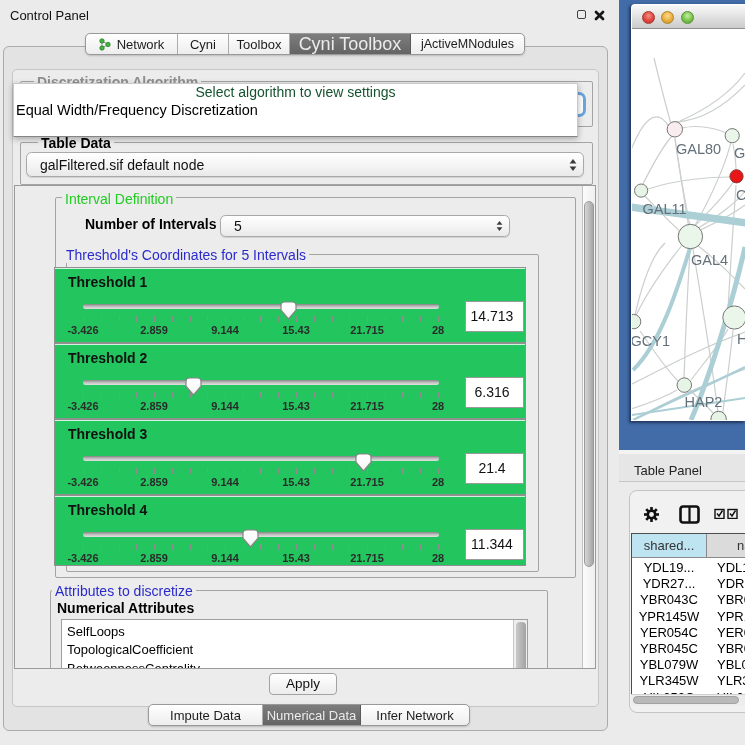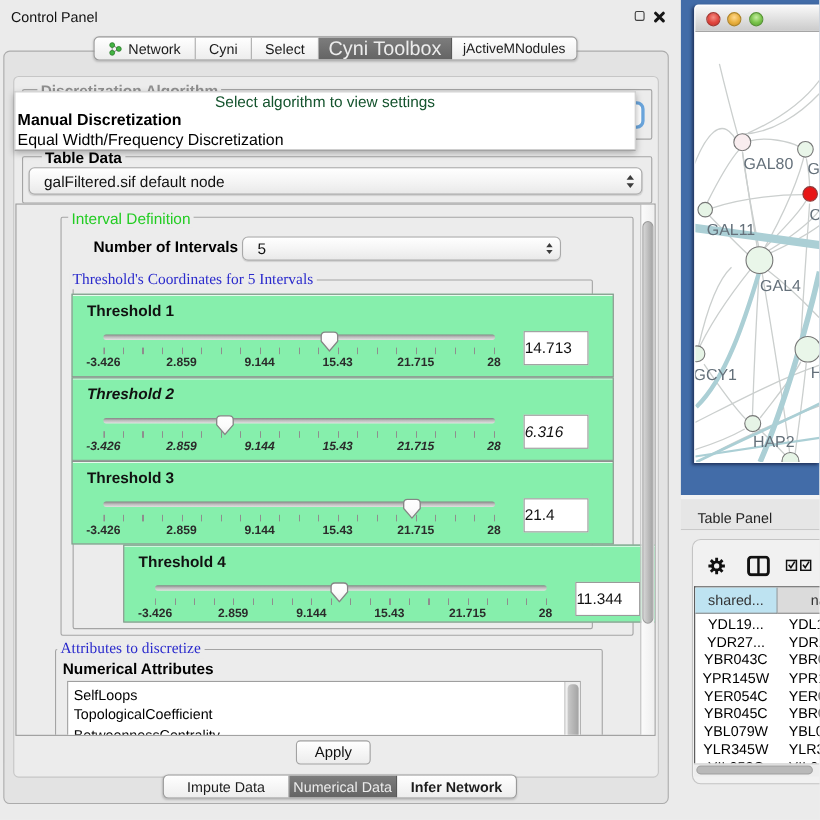--- a/index.html
+++ b/index.html
@@ -12,32 +12,32 @@
          border:1px solid #a9a9a9;border-radius:5.5px;font-size:14px;color:#111;
          box-shadow:0 1px 1px rgba(0,0,0,.12);}
   .combo .ctext{position:absolute;left:13px;top:0;bottom:0;display:flex;align-items:center;}
   .combo svg{position:absolute;right:6px;top:50%;transform:translateY(-50%);}
   .seg{display:flex;position:absolute;border:1px solid #999999;border-radius:5px;
        background:linear-gradient(#ffffff,#ededed);overflow:hidden;box-shadow:0 1px 2px rgba(0,0,0,.18);}
   .seg>div{display:flex;align-items:center;justify-content:center;font-size:13px;color:#1c1c1c;
        border-right:1px solid #acacac;box-sizing:border-box;}
   .seg>div:last-child{border-right:none;}
   .seg>div.sel{background:linear-gradient(#7d7d7d,#646464);color:#ececec;border-right-color:#595959;}
-  .tpanel{position:absolute;left:50px;width:470px;height:74px;background:#86efac;
-          border:1px solid #909090;box-shadow:inset 0 1px 0 rgba(255,255,255,.8);padding-left:21px;}
+  .tpanel{position:absolute;left:39px;width:470px;height:74px;background:#22c55e;
+          border:1px solid #909090;box-shadow:inset 0 1px 0 rgba(255,255,255,.8);}
   .ttitle{position:absolute;left:13px;top:6px;font-weight:bold;font-size:14px;color:#111;}
   .track{position:absolute;left:28px;top:36px;width:356px;height:5px;border-radius:2.5px;
          background:linear-gradient(#848484,#bbbbbb 45%,#e2e2e2);}
   .ticks{position:absolute;left:28px;top:48px;width:357px;height:6px;
          background:repeating-linear-gradient(to right,#8e8e8e 0,#8e8e8e 1px,transparent 1px,transparent 17.75px);}
   .slab{position:absolute;top:56px;transform:translateX(-50%);font-size:11px;font-weight:bold;color:#2b2b2b;}
   .vbox{position:absolute;left:410px;top:33px;width:52px;height:29px;background:#fff;
-        border:1px solid #9a9a9a;font-size:14px;color:#111;text-align:left;line-height:29px;padding-right:5px;box-sizing:content-box;}
+        border:1px solid #9a9a9a;font-size:14px;color:#111;text-align:center;line-height:29px;padding-right:5px;box-sizing:content-box;}
   .thumb{position:absolute;top:33px;}
-  .blue{color:#2a2acc;font-family:Liberation Serif, serif;} .green{color:#22cc22;}
+  .blue{color:#2a2acc;} .green{color:#22cc22;}
 </style>
 </head>
 <body>
 
 <div class="abs" style="left:10px;top:8px;font-size:13px;color:#111;">Control Panel</div>
 <div class="abs" style="left:577px;top:10px;width:7px;height:7px;border:1.7px solid #3f3f3f;border-radius:2px;"></div>
 <svg class="abs" style="left:594px;top:10px;" width="11" height="11" viewBox="0 0 11 11">
     <path d="M2,2 L9,9 M9,2 L2,9" stroke="#161616" stroke-width="2.7" stroke-linecap="round"></path>
   </svg>
 
@@ -46,21 +46,21 @@
 <div class="abs" style="left:12px;top:69px;width:585px;height:636px;background:#ececec;border:1px solid #c6c6c6;border-radius:5px;"></div>
 
 <div class="seg" style="left:85px;top:33px;height:20px;">
   <div style="width:92px;"><svg width="12" height="13" viewBox="0 0 12 13" style="margin-right:6px;">
         <path d="M3,3 L9,6.5 M3,10 L9,6.5 M3,3 L3,10" stroke="#9a9a9a" stroke-width="1"></path>
         <circle cx="3" cy="3" r="2.2" fill="#43b543" stroke="#2c7f2c" stroke-width=".8"></circle>
         <circle cx="3" cy="10" r="2.2" fill="#43b543" stroke="#2c7f2c" stroke-width=".8"></circle>
         <circle cx="9" cy="6.5" r="2.2" fill="#43b543" stroke="#2c7f2c" stroke-width=".8"></circle>
       </svg>Network</div>
   <div style="width:51px;">Cyni</div>
-  <div style="width:61px;">Select</div>
+  <div style="width:61px;">Toolbox</div>
   <div class="sel" style="width:121px;font-size:18px;">Cyni Toolbox</div>
   <div style="width:113px;font-size:12.5px;padding-left:0;">jActiveMNodules</div>
 </div>
 
 <div class="groupbox" style="left:20px;top:81px;width:571px;height:44px;"></div>
 <div class="grouptitle" style="left:34px;top:74px;font-weight:bold;color:#8f8f8f;">Discretization Algorithm</div>
 <div class="abs" style="left:557px;top:92px;width:23px;height:19px;border:3px solid #6aa5dc;border-radius:7px;background:#fff;"></div>
 
 <div class="groupbox" style="left:20px;top:142px;width:571px;height:41px;"></div>
 <div class="grouptitle" style="left:38px;top:135px;font-weight:bold;color:#000;">Table Data</div>
@@ -104,21 +104,21 @@
           <linearGradient id="tg81" x1="0" y1="0" x2="0" y2="1">
             <stop offset="0" stop-color="#ffffff"></stop>
             <stop offset="0.55" stop-color="#fbfbfb"></stop>
             <stop offset="1" stop-color="#ededed"></stop>
           </linearGradient>
         </defs>
         <path d="M1,4.5 Q1,1 4.5,1 L12.5,1 Q16,1 16,4.5 L16,9.2 L8.5,18 L1,9.2 Z" fill="url(#tg81)" stroke="#858585" stroke-width="1.2"></path>
       </svg>
     <div class="vbox">14.713</div>
   </div>
-  <div class="tpanel" style="top:157px;font-style:italic;">
+  <div class="tpanel" style="top:157px;">
     <div class="ttitle">Threshold 2</div>
     <div class="track"></div>
     <div class="ticks"></div>
     <div class="slab" style="left:28px;">-3.426</div>
     <div class="slab" style="left:99px;">2.859</div>
     <div class="slab" style="left:170px;">9.144</div>
     <div class="slab" style="left:241px;">15.43</div>
     <div class="slab" style="left:312px;">21.715</div>
     <div class="slab" style="left:383px;">28</div>
     <svg class="thumb" style="left:129.5px;" width="17" height="19" viewBox="0 0 17 19">
@@ -148,21 +148,21 @@
           <linearGradient id="tg233" x1="0" y1="0" x2="0" y2="1">
             <stop offset="0" stop-color="#ffffff"></stop>
             <stop offset="0.55" stop-color="#fbfbfb"></stop>
             <stop offset="1" stop-color="#ededed"></stop>
           </linearGradient>
         </defs>
         <path d="M1,4.5 Q1,1 4.5,1 L12.5,1 Q16,1 16,4.5 L16,9.2 L8.5,18 L1,9.2 Z" fill="url(#tg233)" stroke="#858585" stroke-width="1.2"></path>
       </svg>
     <div class="vbox">21.4</div>
   </div>
-  <div class="tpanel" style="top:309px;height:69px;margin-left:47px;">
+  <div class="tpanel" style="top:309px;height:69px;">
     <div class="ttitle">Threshold 4</div>
     <div class="track"></div>
     <div class="ticks"></div>
     <div class="slab" style="left:28px;">-3.426</div>
     <div class="slab" style="left:99px;">2.859</div>
     <div class="slab" style="left:170px;">9.144</div>
     <div class="slab" style="left:241px;">15.43</div>
     <div class="slab" style="left:312px;">21.715</div>
     <div class="slab" style="left:383px;">28</div>
     <svg class="thumb" style="left:186.5px;" width="17" height="19" viewBox="0 0 17 19">
@@ -186,30 +186,29 @@
     <div class="abs" style="right:0;top:0;width:13px;height:60px;background:#efefef;border-left:1px solid #c6c6c6;"></div>
     <div class="abs" style="right:1.5px;top:2px;width:10px;height:56px;border-radius:4px;background:linear-gradient(to right,#c9c9c9,#a3a3a3);"></div>
   </div>
 
   <div class="abs" style="right:0;top:0;width:12px;height:482px;background:linear-gradient(to right,#fbfbfb,#efefef);border-left:1px solid #c3c3c3;"></div>
   <div class="abs" style="right:1px;top:15px;width:10px;height:366px;border-radius:5px;background:linear-gradient(to right,#d6d6d6,#a6a6a6);border:1px solid #9a9a9a;box-sizing:border-box;"></div>
 </div>
 
 <div class="abs" style="left:13px;top:83px;width:565px;height:54px;background:#fff;border:1px solid #c9c9c9;border-bottom:1px solid #858585;box-sizing:border-box;box-shadow:0 2px 6px rgba(0,0,0,.3);">
   <div style="height:18px;text-align:center;font-size:14px;color:#14532d;line-height:17px;">Select algorithm to view settings</div>
-  <div style="height:18px;font-size:14.5px;font-weight:bold;color:#000;line-height:16px;padding-left:2px;">Manual Discretization</div>
   <div style="height:18px;font-size:14.5px;color:#000;line-height:17px;padding-left:2px;">Equal Width/Frequency Discretization</div>
 </div>
 
 <div class="abs" style="left:269px;top:673px;width:66px;height:20px;border:1px solid #a2a2a2;border-radius:4px;background:linear-gradient(#ffffff,#ececec);font-size:13.5px;color:#111;text-align:center;line-height:20px;">Apply</div>
 
 <div class="seg" style="left:148px;top:704px;height:20px;">
   <div style="width:114px;">Impute Data</div>
   <div class="sel" style="width:98px;">Numerical Data</div>
-  <div style="width:108px;font-weight:bold;">Infer Network</div>
+  <div style="width:108px;">Infer Network</div>
 </div>
 
 <div class="abs" style="left:619px;top:0;width:126px;height:450px;background:#426ca8;"></div>
 
 <div class="abs" style="left:631px;top:4px;width:114px;height:417px;background:#fff;border-radius:4px 0 0 0;box-shadow:-1.5px 1.5px 3px rgba(0,0,25,.5);"></div>
 <div class="abs" style="left:632px;top:5px;width:113px;height:23px;border-radius:4px 0 0 0;background:linear-gradient(#f9f9f9,#cbcbcb);border-bottom:1px solid #919191;"></div>
 <div class="abs" style="left:641.5px;top:10.5px;width:11px;height:11px;border-radius:50%;background:radial-gradient(circle at 50% 35%,#f48f84 0%,#e0443c 55%,#c03830 100%);border:.6px solid #a33832;"></div>
 <div class="abs" style="left:661px;top:10.5px;width:11px;height:11px;border-radius:50%;background:radial-gradient(circle at 50% 35%,#ffd98e 0%,#e8af3d 55%,#c68f2d 100%);border:.6px solid #ad8326;"></div>
 <div class="abs" style="left:680.5px;top:10.5px;width:11px;height:11px;border-radius:50%;background:radial-gradient(circle at 50% 35%,#c5eda0 0%,#77c349 55%,#5c9e38 100%);border:.6px solid #579336;"></div>
 

